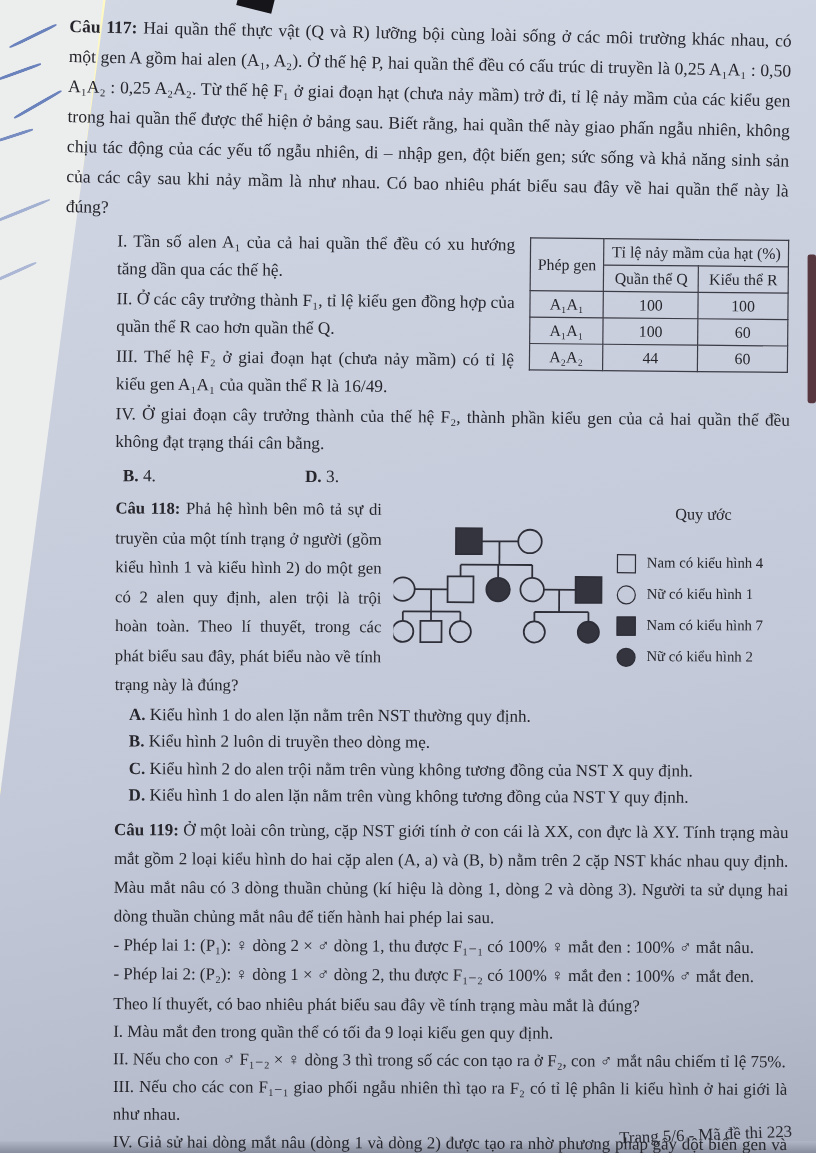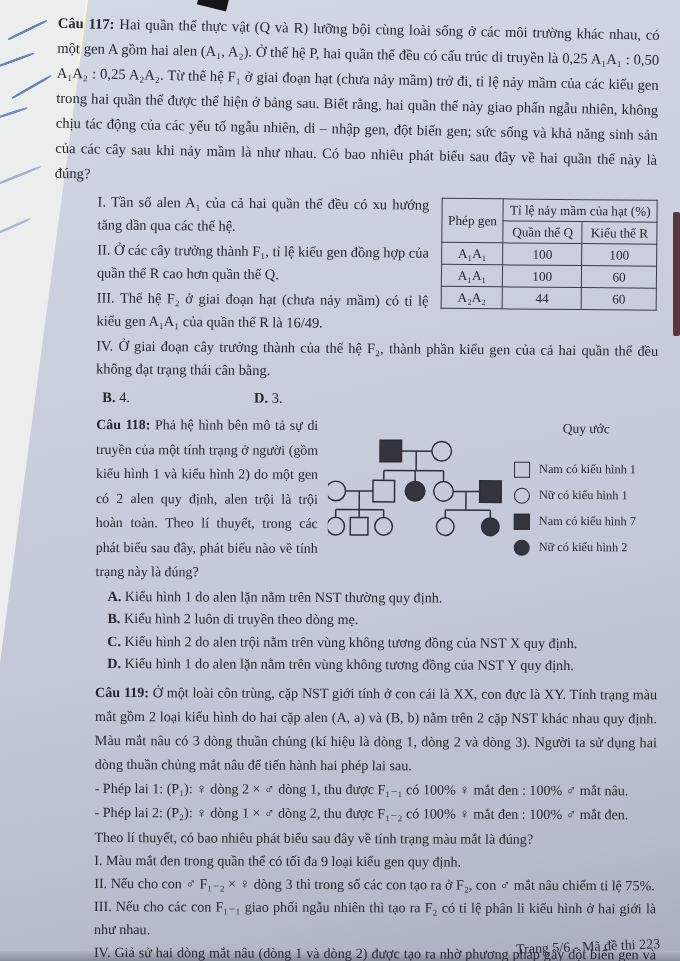--- a/index.html
+++ b/index.html
@@ -165,21 +165,21 @@
                 <line x1="166" y1="72" x2="166" y2="80"></line>
                 <circle cx="120" cy="89" r="9"></circle>
                 <circle cx="166" cy="89" r="9" fill="#34343e"></circle>
               </g>
             </svg>
           </div>
           <div class="leg-col">
             <div class="leg-title">Quy ước</div>
             <div class="leg-row">
               <span class="sym"></span>
-              <span>Nam có kiểu hình 1</span>
+              <span>Nam có kiểu hình 4</span>
             </div>
             <div class="leg-row">
               <span class="sym circle"></span>
               <span>Nữ có kiểu hình 1</span>
             </div>
             <div class="leg-row">
               <span class="sym filled"></span>
               <span>Nam có kiểu hình 7</span>
             </div>
             <div class="leg-row">

